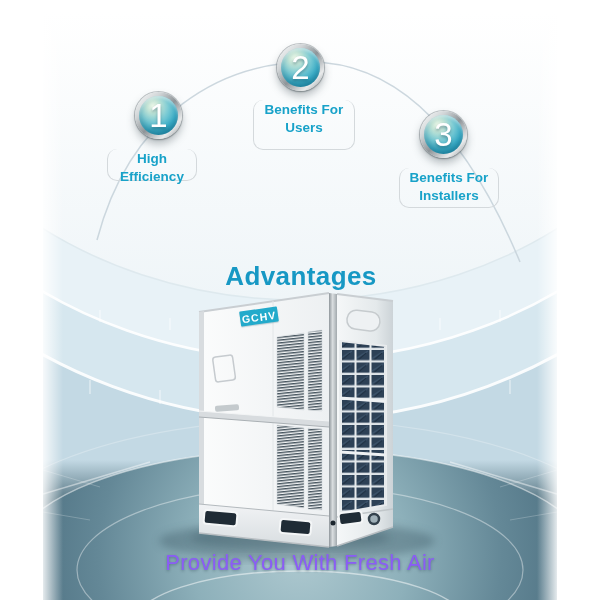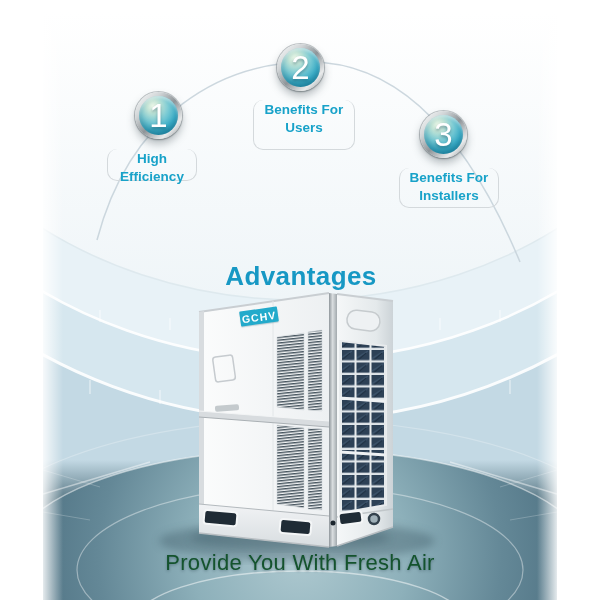--- a/index.html
+++ b/index.html
@@ -45,21 +45,21 @@
   .brand-logo{
     position:absolute;left:240px;top:309px;width:38px;height:15px;
     background:#23aacb;transform:rotate(-8deg);border-radius:1px;
     color:#ffffff;font-size:10.5px;font-weight:bold;letter-spacing:1.1px;
     display:flex;align-items:center;justify-content:center;
     box-shadow:0 1px 1px rgba(30,90,110,.25);
   }
 
   .tagline{
     position:absolute;left:300px;top:550px;transform:translateX(-50%);
-    color:#14532d;font-size:22px;letter-spacing:.3px;white-space:nowrap;
+    color:#8b5cf6;font-size:22px;letter-spacing:.3px;white-space:nowrap;
     text-shadow:0 1px 3px rgba(5,30,40,.35);
   }
 </style>
 </head>
 <body>
 
 <div class="stage">
 
   <svg width="600" height="600" viewBox="0 0 600 600">
     <defs>

